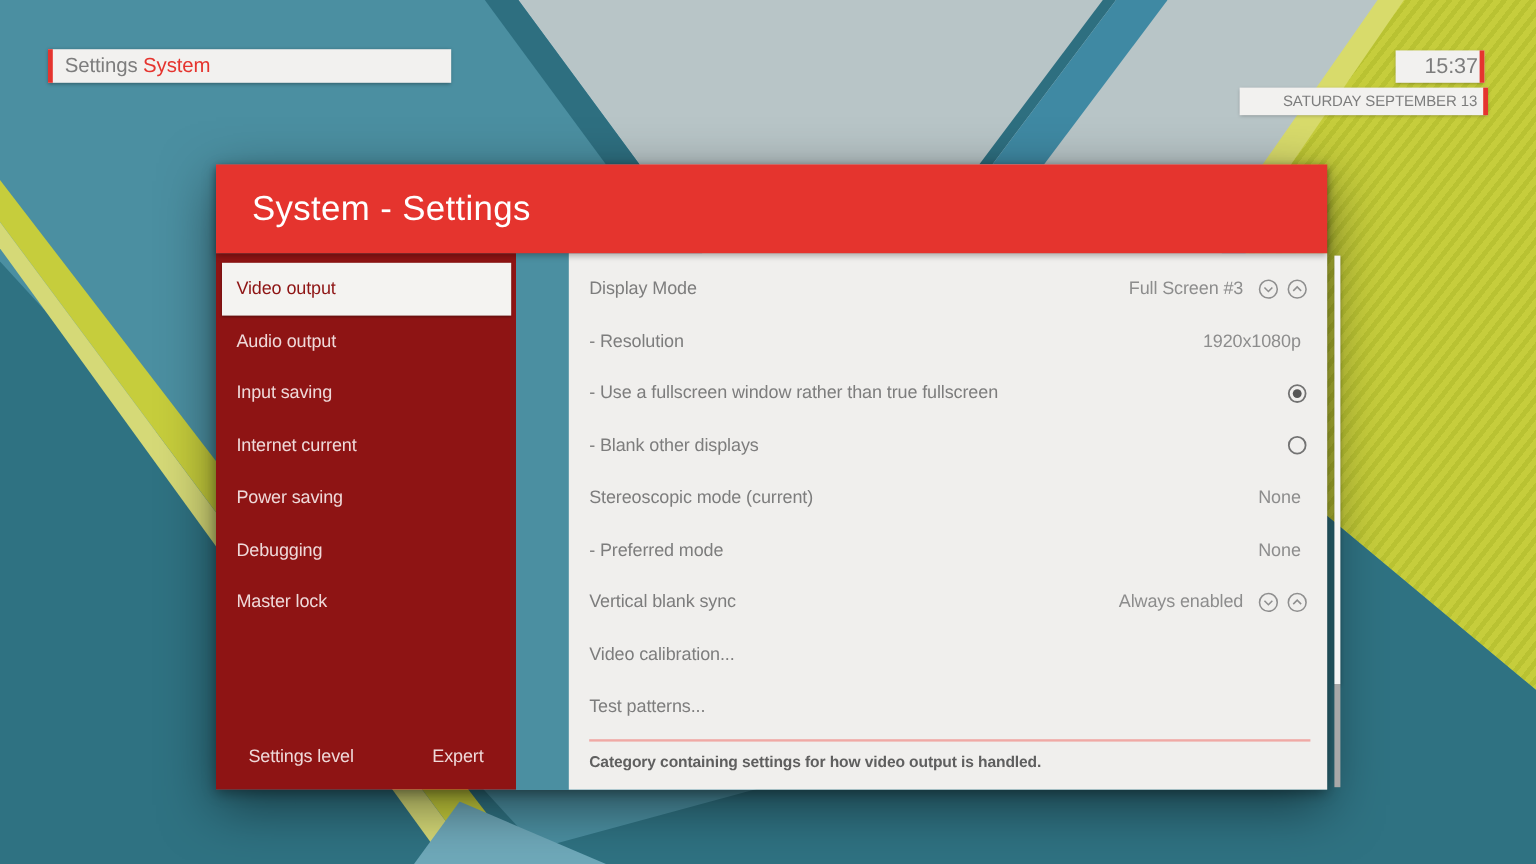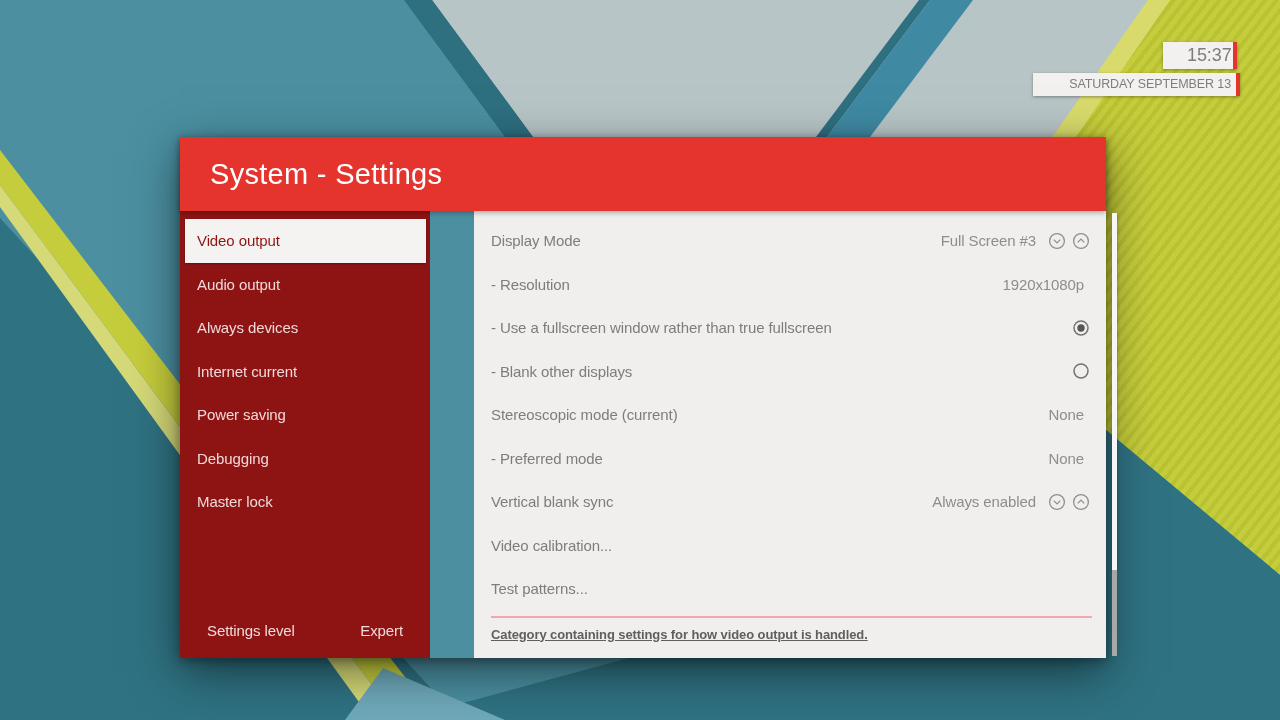--- a/index.html
+++ b/index.html
@@ -42,21 +42,21 @@
   .sitem.sel{background:var(--sel_bg);color:var(--maroon);margin:0 4px 0 5px;padding-left:12px;
              box-shadow:0 1px 2px rgba(0,0,0,.35);}
   .side-footer{position:absolute;left:0;right:0;bottom:12px;height:30px;line-height:30px;
                display:flex;justify-content:space-between;padding:0 27px;font-size:15px;color:var(--maroon_text);}
   .panel{flex:1;background:var(--panel_bg);box-sizing:border-box;padding-top:8px;position:relative;}
   .row{display:flex;align-items:center;height:43.5px;padding:0 16px 0 17px;font-size:15px;}
   .row .lab{flex:1;color:var(--label);white-space:nowrap;overflow:hidden;}
   .row .rgt{display:flex;align-items:center;gap:6px;}
   .row .val{color:var(--value);margin-right:6px;}
   .divider{height:2px;background:var(--divider);margin:5px 14px 0 17px;}
-  .desc{padding:9px 17px 0 17px;font-size:13px;font-weight:bold;color:var(--description);text-decoration:underline;}
+  .desc{padding:9px 17px 0 17px;font-size:13px;font-weight:bold;color:var(--description);}
 
   .scrollbar{position:absolute;left:1112px;top:213px;width:5px;height:443px;}
   .scrollbar .thumb{position:absolute;top:0;width:5px;height:357px;background:var(--scroll_thumb);
                     box-shadow:0 1px 3px rgba(0,0,0,.3);}
   .scrollbar .track{position:absolute;top:357px;width:5px;height:86px;background:var(--scroll_track);}
 </style>
 </head>
 <body>
 
 <div class="stage">
@@ -66,33 +66,37 @@
   <div class="shape" id="sh-stripe-light"></div>
   <div class="shape" id="sh-gray"></div>
   <div class="shape" id="sh-wedge"></div>
   <div class="shape" id="sh-ribbon-edge"></div>
   <div class="shape" id="sh-ribbon"></div>
   <div class="shape" id="sh-yellow"></div>
   <div class="shape" id="sh-yellow-edge"></div>
   <div class="shape" id="sh-dark-br"></div>
   <div class="shape" id="sh-blue"></div>
 
+  <div class="tag crumb">
+    <span class="sec">Settings</span>
+    <span class="sub">System</span>
+  </div>
   <div class="tag clock">15:37</div>
   <div class="tag date">SATURDAY SEPTEMBER 13</div>
 
   <div class="dialog">
     <div class="dlg-header">
       <span>System - Settings</span>
     </div>
     <div class="dlg-body">
       <div class="sidebar">
         <div id="sidebar-items">
             <div class="sitem sel">Video output</div>
             <div class="sitem">Audio output</div>
-            <div class="sitem">Always devices</div>
+            <div class="sitem">Input saving</div>
             <div class="sitem">Internet current</div>
             <div class="sitem">Power saving</div>
             <div class="sitem">Debugging</div>
             <div class="sitem">Master lock</div>
           </div>
         <div class="side-footer">
           <span>Settings level</span>
           <span>Expert</span>
         </div>
       </div>

